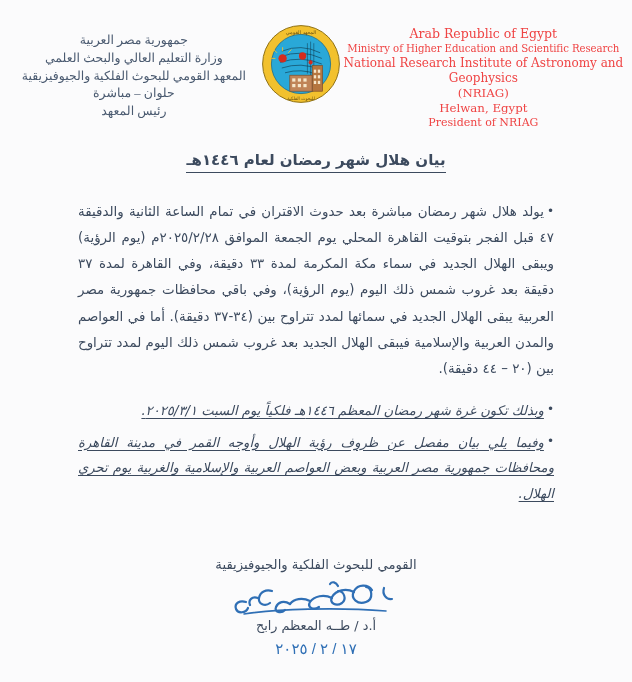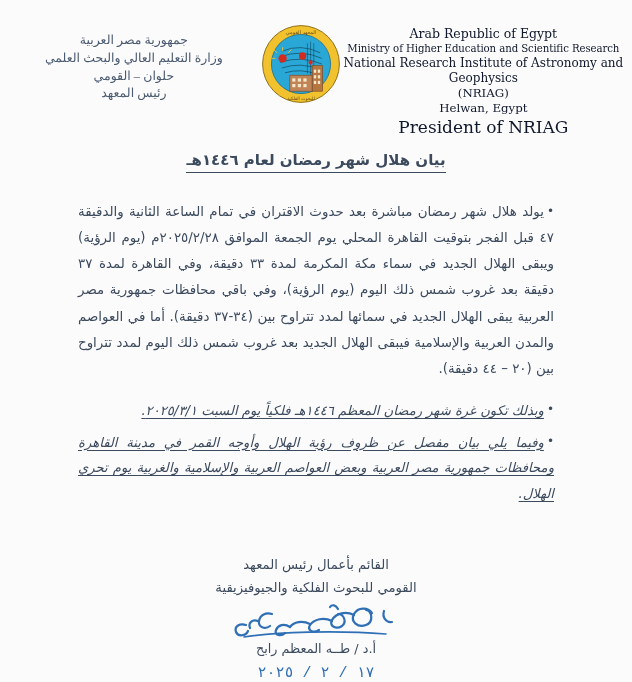--- a/index.html
+++ b/index.html
@@ -33,34 +33,34 @@
     padding: 18px 8px 0 8px;
     height: 120px;
     box-sizing: border-box;
   }
 
   .head-en {
     width: 285px;
     text-align: center;
     direction: ltr;
     font-family: "DejaVu Serif", "Liberation Serif", serif;
-    color: #0f172a;
+    color: #ef4444;
     padding-top: 8px;
   }
   .head-en .l {
     display: block;
     line-height: 1.30;
     white-space: nowrap;
   }
   .head-en .l1 { font-size: 12.5px; }
   .head-en .l2 { font-size: 10.2px; letter-spacing: -0.1px; text-align: center; }
   .head-en .l3 { font-size: 12.0px; white-space: normal; line-height: 1.25; }
   .head-en .l4 { font-size: 11.8px; }
   .head-en .l5 { font-size: 11.8px; }
-  .head-en .l6 { font-size: 17px; }
+  .head-en .l6 { font-size: 11px; }
 
   .head-ar {
     width: 255px;
     text-align: center;
     direction: rtl;
     color: #4a5a70;
     padding-top: 14px;
   }
   .head-ar .l {
     display: block;
@@ -167,21 +167,21 @@
   .sign-date {
     position: absolute;
     top: 62px;
     left: 0;
     right: 0;
     text-align: center;
     font-size: 15px;
     color: #2f6fb5;
     direction: rtl;
     letter-spacing: 1px;
-    font-family: Liberation Mono, monospace;
+    font-family: Liberation Sans, sans-serif;
   }
 </style>
 </head>
 <body>
 
 <div class="page">
 
   <div class="letterhead">
 
     <div class="head-en">
@@ -243,21 +243,22 @@
           <path d="M50 4.2 a45.8 45.8 0 0 1 0 0"></path>
         </g>
         <text x="50" y="12" font-size="6.4" text-anchor="middle" fill="#6b5210" font-family="DejaVu Sans, sans-serif">المعهد القومي</text>
         <text x="50" y="95" font-size="5.6" text-anchor="middle" fill="#6b5210" font-family="DejaVu Sans, sans-serif">للبحوث الفلكية</text>
       </svg>
     </div>
 
     <div class="head-ar">
       <span class="l">جمهورية مصر العربية</span>
       <span class="l">وزارة التعليم العالي والبحث العلمي</span>
-      <span class="l">حلوان – القومي</span>
+      <span class="l">المعهد القومي للبحوث الفلكية والجيوفيزيقية</span>
+      <span class="l">حلوان – مباشرة</span>
       <span class="l">رئيس المعهد</span>
     </div>
   </div>
 
   <div class="doc-title">
     <span>بيان هلال شهر رمضان لعام ١٤٤٦هـ</span>
   </div>
 
   <div class="body-block">
 
@@ -268,21 +269,20 @@
     <div class="note">
       <span class="bullet">•</span><span class="u">وبذلك تكون غرة شهر رمضان المعظم ١٤٤٦هـ فلكياً يوم السبت ٢٠٢٥/٣/١.</span>
     </div>
 
     <div class="note second">
       <span class="bullet">•</span><span class="u">وفيما يلي بيان مفصل عن ظروف رؤية الهلال وأوجه القمر في مدينة القاهرة ومحافظات جمهورية مصر العربية وبعض العواصم العربية والإسلامية والغربية يوم تحري الهلال.</span>
     </div>
   </div>
 
   <div class="sign-block">
-    <span class="sign-line">القائم بأعمال رئيس المعهد</span>
     <span class="sign-line">القومي للبحوث الفلكية والجيوفيزيقية</span>
 
     <div class="sign-art">
       <svg class="sign-svg" width="260" height="52" viewBox="0 0 260 52">
         <g fill="none" stroke="#2f6fb5" stroke-width="2.2" stroke-linecap="round" stroke-linejoin="round">
           <path d="M186 12 C182 6 172 6 168 13 C164 21 172 27 180 24 C188 21 186 10 180 9"></path>
           <path d="M168 14 C160 10 150 12 146 19 C143 25 150 29 156 25 C161 21 158 13 152 13"></path>
           <path d="M146 20 C138 16 128 18 124 24 C121 29 127 33 133 29"></path>
           <path d="M124 23 C116 19 108 21 104 26"></path>
           <path d="M104 26 C98 22 92 24 90 29 C88 34 95 36 99 32"></path>

